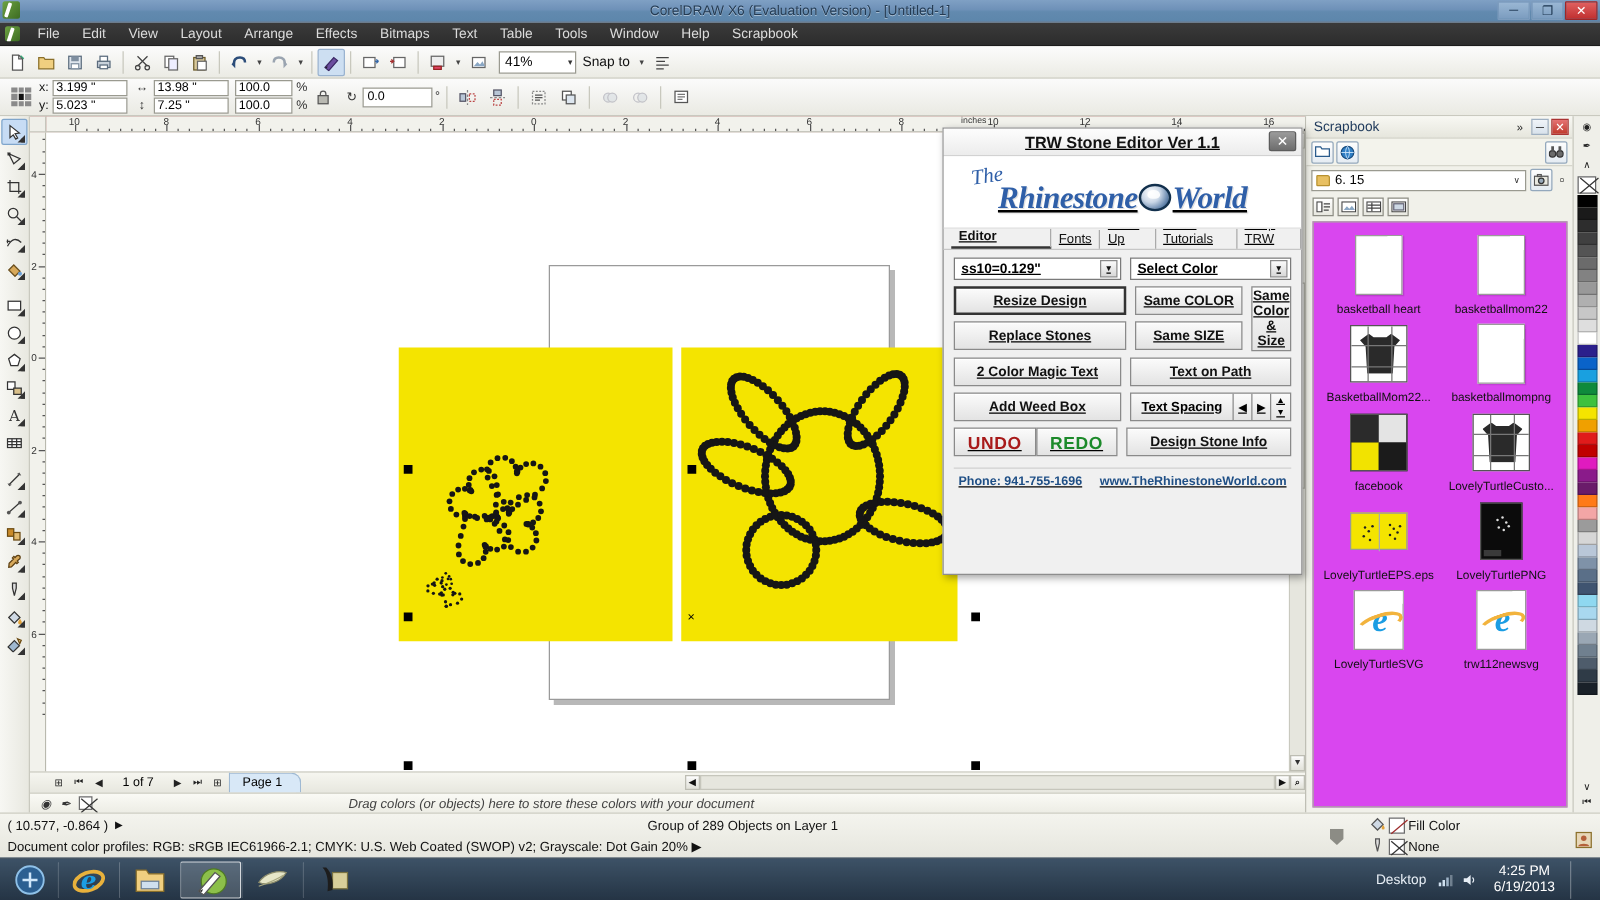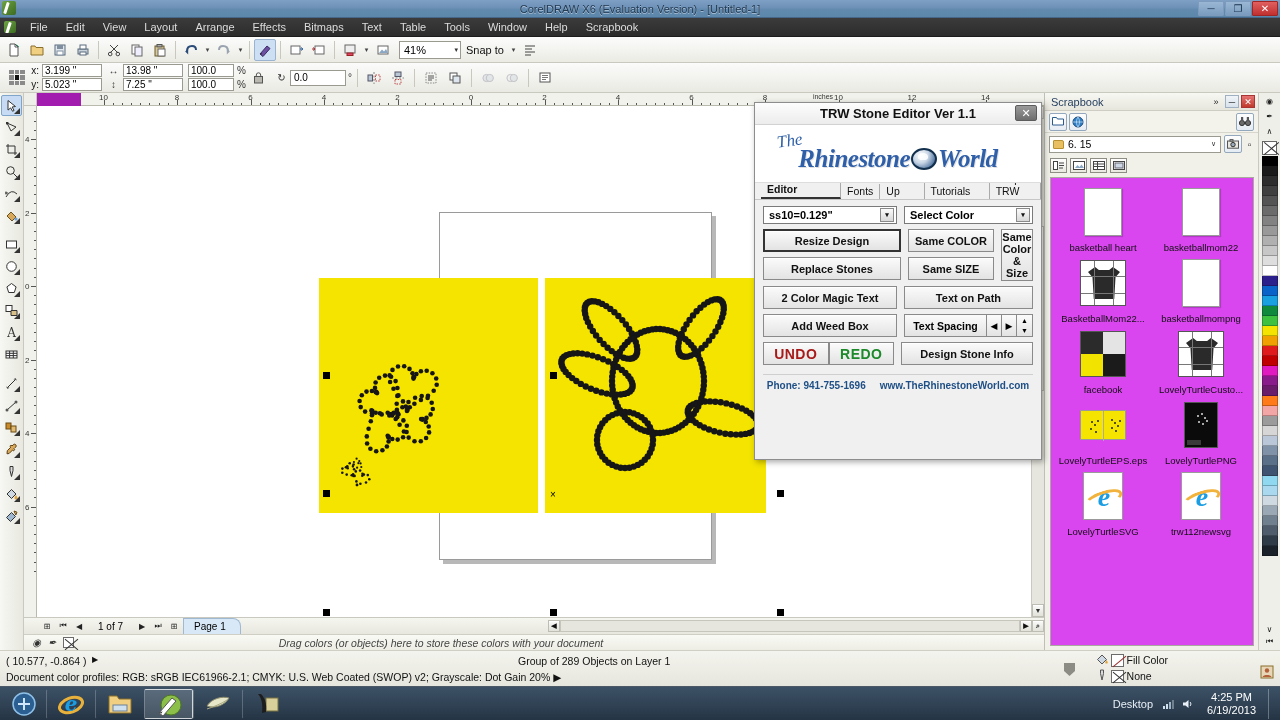--- a/index.html
+++ b/index.html
@@ -132,21 +132,21 @@
     width:21px; height:21px; display:flex; align-items:center; justify-content:center;
     position:relative; border:1px solid transparent; border-radius:2px; font-size:12px; color:#333;
   }
   .toolbox .tool.sel { background:#c7dcf4; border-color:#7fa5cb; }
   .toolbox .tool .fly{ position:absolute; right:1px; bottom:1px; width:0;height:0;
     border-left:3px solid transparent; border-top:3px solid transparent; border-right:3px solid #333; border-bottom:3px solid #333;}
   .toolbox .tgap{ height:6px; }
 
   .centercol { flex:1; display:flex; flex-direction:column; min-width:0; position:relative; }
 
-  .hrulerrow { height:13px; display:flex; background:#a21caf;gap:44px; }
+  .hrulerrow { height:13px; display:flex; background:#7f1d1d; }
   .ruler-corner { width:13px; height:13px; background:#efefe9; border-right:1px solid #c5c5bb; border-bottom:1px solid #c5c5bb; }
   .hruler { flex:1; position:relative; background:#f2f2ec; border-bottom:1px solid #b9b9ae; overflow:hidden; }
   .hruler .tk { position:absolute; bottom:0; width:1px; background:#555; }
   .hruler .lbl { position:absolute; top:0px; font-size:8px; color:#333; transform:translateX(-50%); }
 
   .canvasrow { flex:1; display:flex; min-height:0; }
   .vruler { width:13px; background:#f2f2ec; border-right:1px solid #b9b9ae; position:relative; overflow:hidden; }
   .vruler .tk { position:absolute; right:0; height:1px; background:#555; }
   .vruler .lbl { position:absolute; font-size:8px; color:#333; left:1px; }
 
@@ -314,21 +314,21 @@
   .pal-list{ flex:1; display:flex; flex-direction:column; align-items:center; overflow:hidden;}
   .pal-sw{ width:16px; height:10px; border:1px solid rgba(0,0,0,.25); border-top:none;}
   .pal-bot{display:flex;flex-direction:column;align-items:center;gap:1px;padding-bottom:2px;}
   .pal-bot .pb{width:14px;height:12px;display:flex;align-items:center;justify-content:center;font-size:8px;color:#222;}
 
   
   .trw {
     position:absolute; left:754px; top:102px; width:288px; height:358px;
     background:#f0f0f0; border:1px solid #8d8d8d;
     box-shadow:2px 2px 6px rgba(0,0,0,.35);
-    display:flex; flex-direction:column;
+    display:flex; flex-direction:column;text-decoration:underline;
   }
   .trw-title {
     height:22px; position:relative; display:flex; align-items:center; justify-content:center;
     background:linear-gradient(180deg,#fdfdfd,#ececec);
     border-bottom:1px solid #d2d2d2;
   }
   .trw-title .tt{ font-size:13px; font-weight:bold; color:#111; }
   .trw-close{
     position:absolute; right:4px; top:2px; width:22px; height:16px;
     background:linear-gradient(180deg,#9a9a9a,#6e6e6e); color:#fff;
@@ -414,21 +414,21 @@
   .tb-start{ width:44px; height:30px; margin-left:2px; display:flex; align-items:center; justify-content:center;}
   .tb-items{ display:flex; align-items:center; gap:0; }
   .tb-item{
     width:49px; height:30px; display:flex; align-items:center; justify-content:center;
     border:1px solid transparent; border-radius:2px; position:relative;
   }
   .tb-item.active{ border-color:rgba(255,255,255,.75); background:rgba(255,255,255,.16); }
   .tb-item.sep{ border-left:1px solid rgba(255,255,255,.22); }
   .tb-spacer{ flex:1; }
   .tb-showdesk{ color:#e7eef5; font-size:11px; padding:0 8px; }
-  .tb-tray{ display:flex; align-items:center; gap:6px; padding-right:2px; color:#e7eef5; }
+  .tb-tray{ display:flex; align-items:center; gap:6px; padding-right:14px; color:#e7eef5; }
   .tb-clock{ text-align:center; line-height:13px; font-size:11px; color:#fff; padding:0 6px; }
   .tray-ico{ width:14px;height:14px;display:flex;align-items:center;justify-content:center;font-size:11px;color:#dbe6f0;}
   .tb-edge{ width:10px; height:30px; border-left:1px solid rgba(255,255,255,.3); }
 </style>
 </head>
 <body>
 
 <div id="app">
   <div class="desktop"></div>
 

